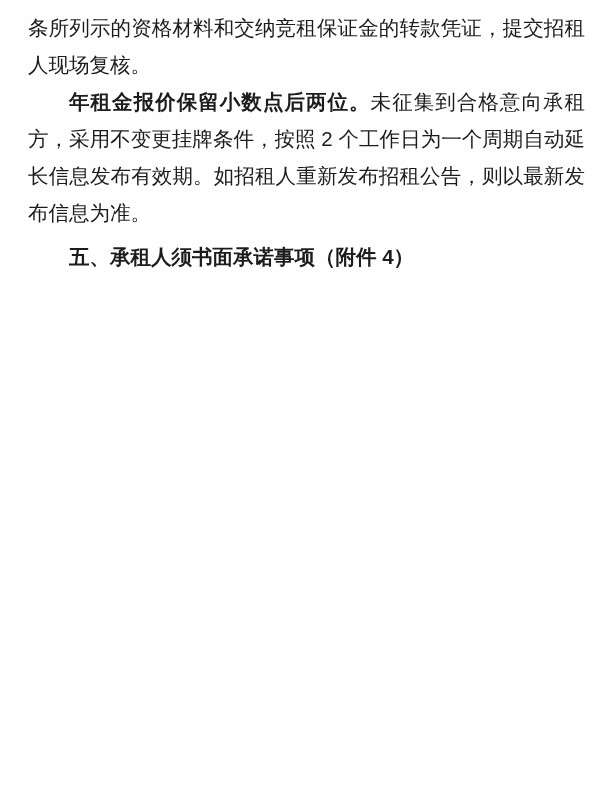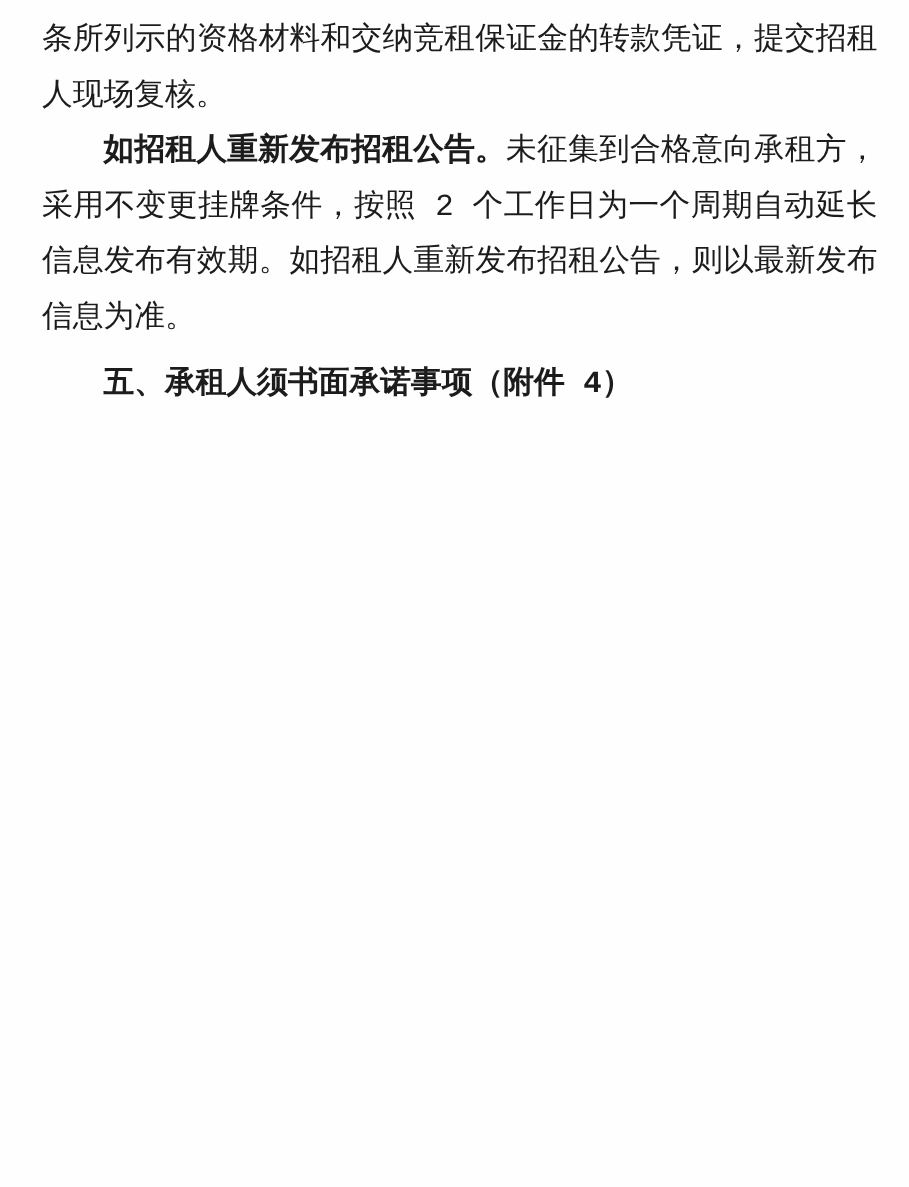--- a/index.html
+++ b/index.html
@@ -8,21 +8,21 @@
     background: #ffffff;
   }
   .page {
     position: relative;
     width: 606px;
     height: 791px;
     box-sizing: border-box;
     background: #fefefe;
     overflow: hidden;
     padding: 9px 21px 0 28px;
-    font-family: Liberation Mono, monospace;
+    font-family: Liberation Sans, sans-serif;
     font-size: 20.5px;
     line-height: 37px;
     color: #1c1c1c;
     text-align: justify;
   }
   .para {
     margin: 0;
     text-indent: 2em;
     word-break: break-all;
   }
@@ -44,18 +44,18 @@
 
   <p class="para no-indent">
     <span>条所列示的资格材料和交纳竞租保证金的转款凭证，提交招租人现场复核。</span>
   </p>
 
 
 
 
 
   <p class="para">
-    <b class="lead-bold">如招租人重新发布招租公告。</b><span>未征集到合格意向承租方，采用不变更挂牌条件，按照 2 个工作日为一个周期自动延长信息发布有效期。如招租人重新发布招租公告，则以最新发布信息为准。</span>
+    <b class="lead-bold">年租金报价保留小数点后两位。</b><span>未征集到合格意向承租方，采用不变更挂牌条件，按照 2 个工作日为一个周期自动延长信息发布有效期。如招租人重新发布招租公告，则以最新发布信息为准。</span>
   </p>
 
   <p class="para heading">五、承租人须书面承诺事项（附件 4）</p>
 
 </div>
 
 </body></html>

